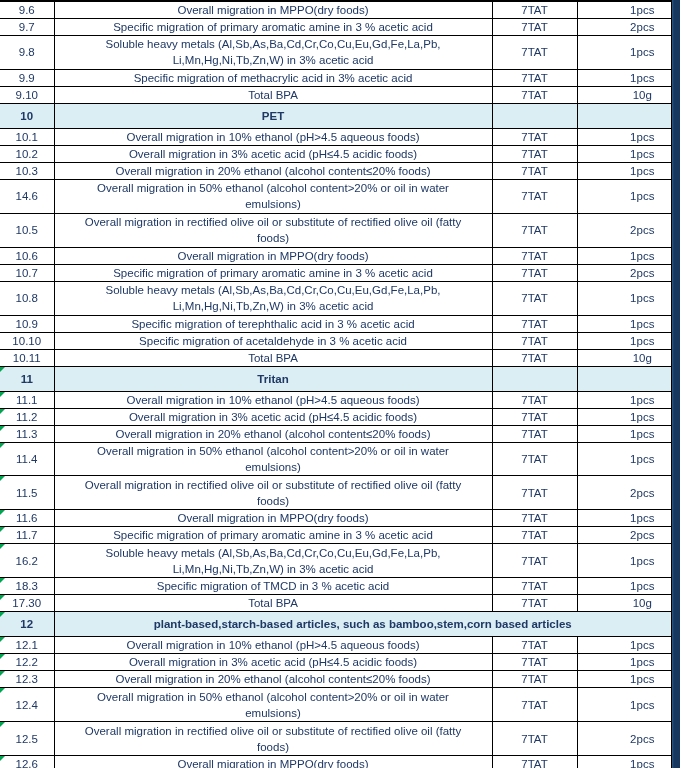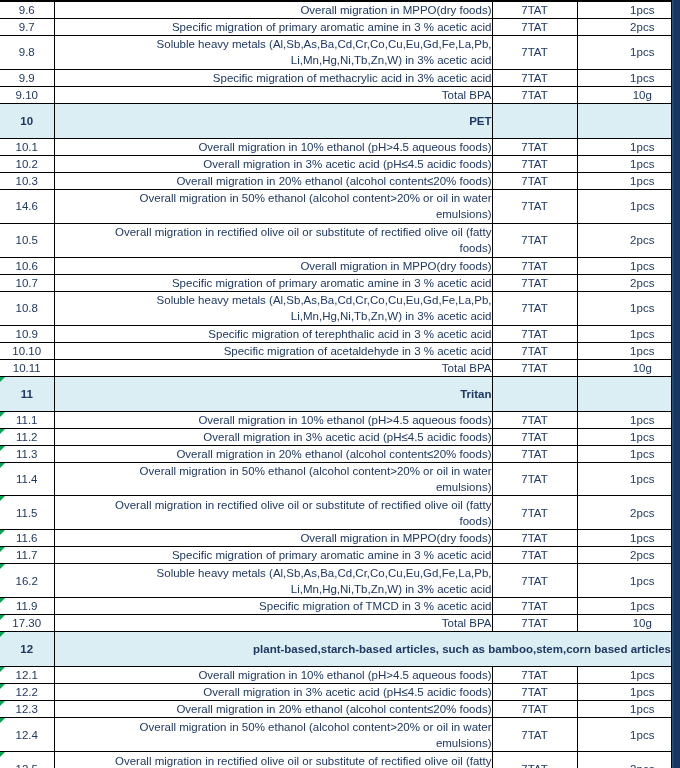--- a/index.html
+++ b/index.html
@@ -28,23 +28,23 @@
     padding:0;
     vertical-align:middle;
     color:#1F3864;
     font-size:11.5px;
     line-height:14px;
     overflow:hidden;
   }
   td:first-child{border-left:none;position:relative;}
   tr.s{height:15.4px;}
   tr.d{height:33.9px;}
-  tr.h{height:35px;}
+  tr.h{height:25px;}
   td.c-no{text-align:center;margin-top:32px;}
-  td.c-desc{text-align:right;white-space:pre-line;line-height:16px;}
+  td.c-desc{text-align:center;white-space:pre-line;line-height:16px;}
   td.c-tat{text-align:center;margin-top:8px;}
   td.c-qty{text-align:center;padding-left:36px;}
   tr.section td{background:#DAEEF3;font-weight:bold;}
   .marker{
     position:absolute;top:0;left:0;
     width:0;height:0;
     border-top:5px solid #00A550;
     border-right:5px solid transparent;
   }
 </style>
@@ -217,21 +217,21 @@
     <td class="c-qty">2pcs</td>
   </tr>
         <tr class="d">
     <td class="c-no"><span class="marker"></span><span class="no-text">16.2</span></td>
     <td class="c-desc">Soluble heavy metals (Al,Sb,As,Ba,Cd,Cr,Co,Cu,Eu,Gd,Fe,La,Pb,
 Li,Mn,Hg,Ni,Tb,Zn,W) in 3% acetic acid</td>
     <td class="c-tat">7TAT</td>
     <td class="c-qty">1pcs</td>
   </tr>
         <tr class="s">
-    <td class="c-no"><span class="marker"></span><span class="no-text">11.9</span></td>
+    <td class="c-no"><span class="marker"></span><span class="no-text">18.3</span></td>
     <td class="c-desc">Specific migration of TMCD in 3 % acetic acid</td>
     <td class="c-tat">7TAT</td>
     <td class="c-qty">1pcs</td>
   </tr>
         <tr class="s">
     <td class="c-no"><span class="marker"></span><span class="no-text">17.30</span></td>
     <td class="c-desc">Total BPA</td>
     <td class="c-tat">7TAT</td>
     <td class="c-qty">10g</td>
   </tr>

